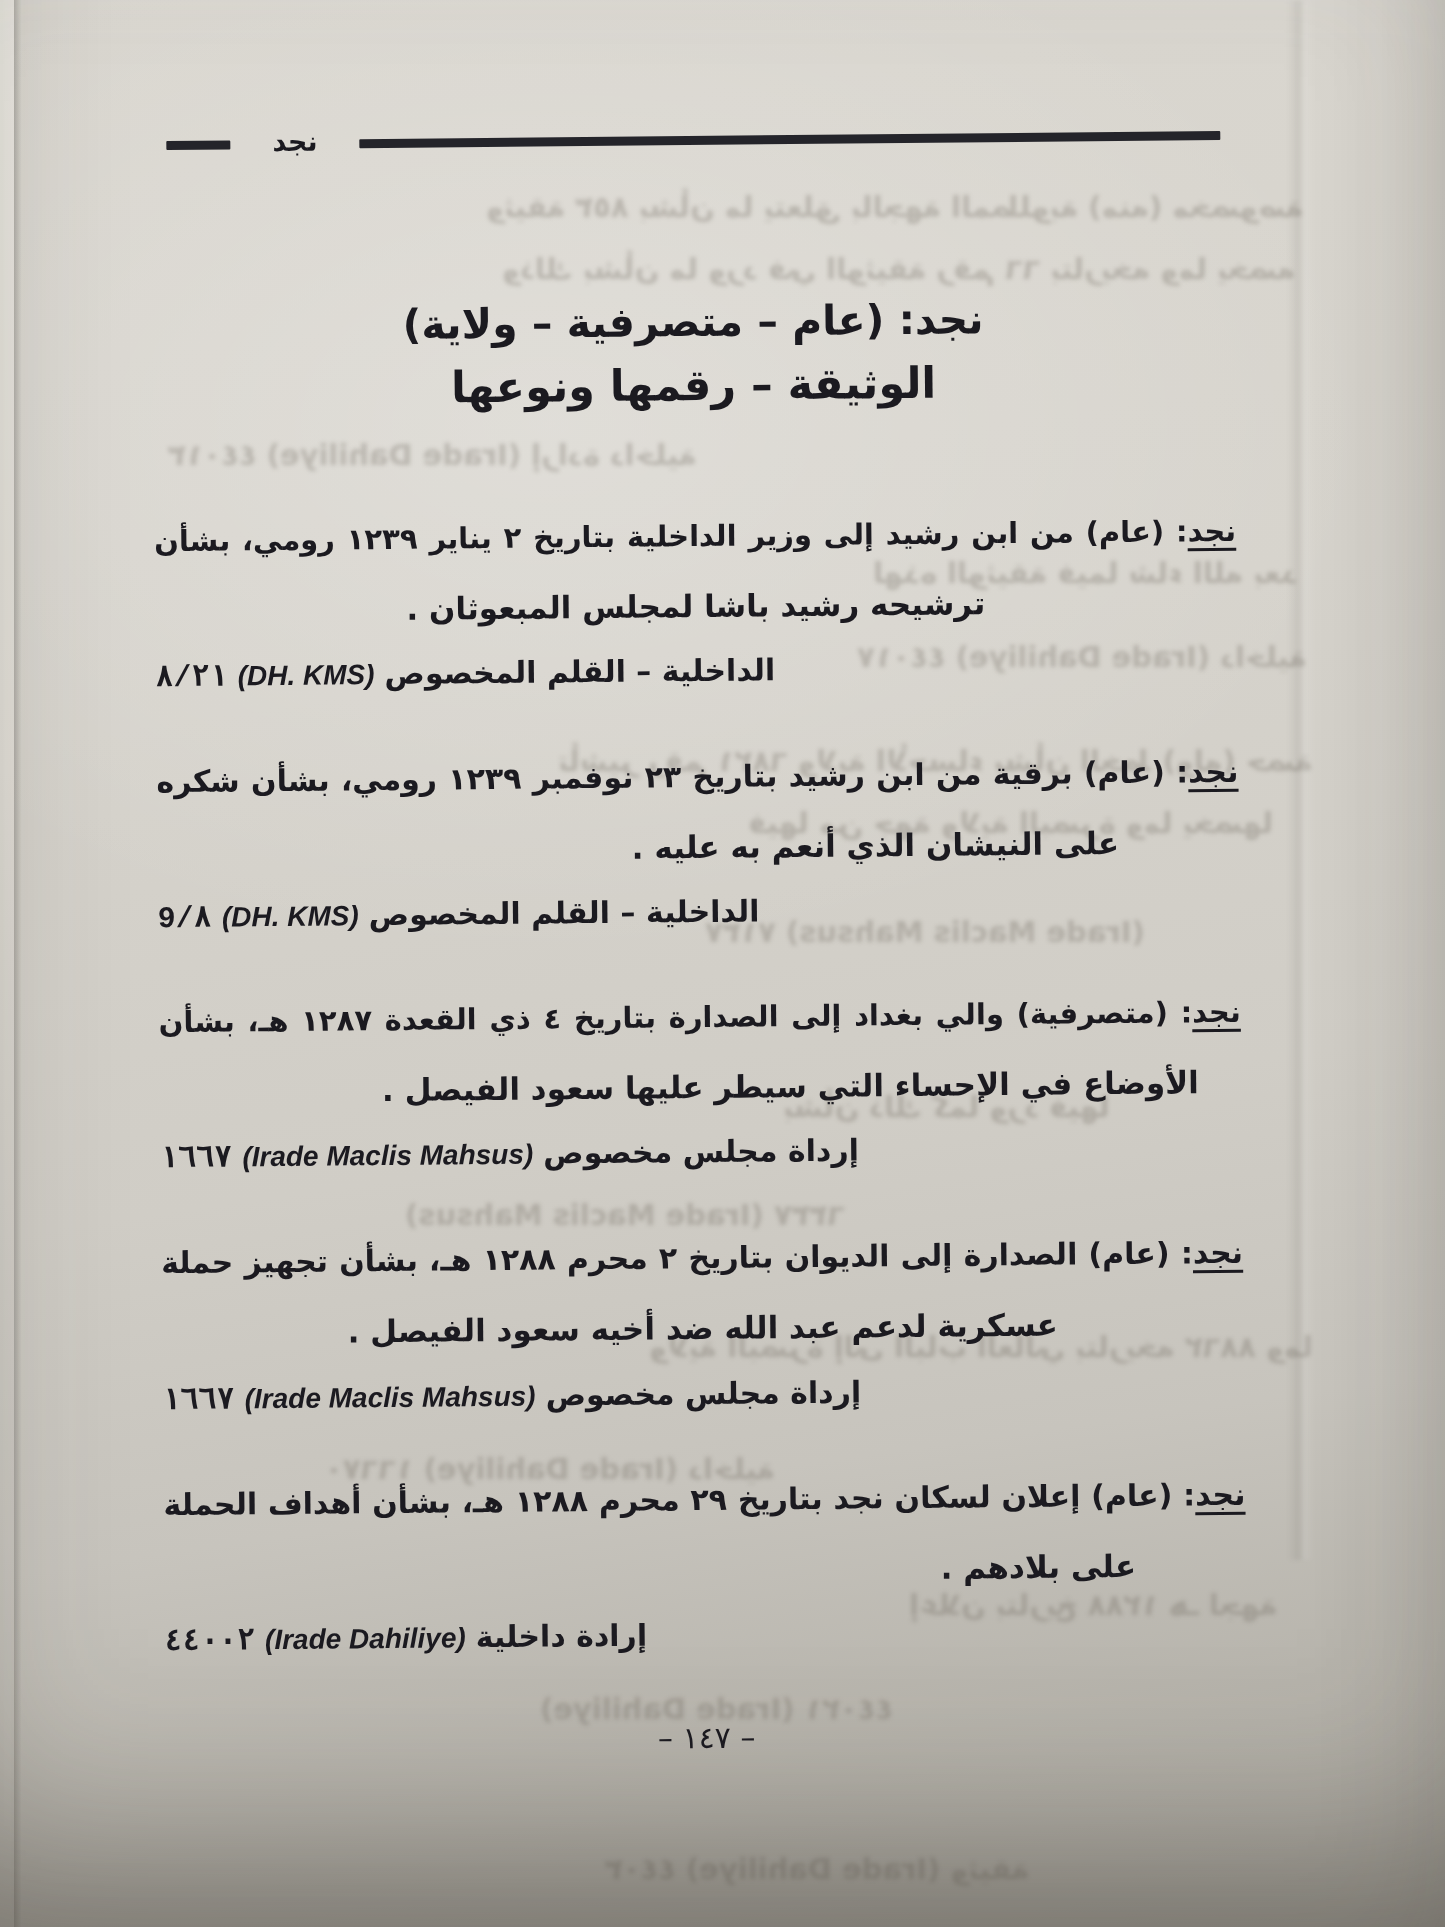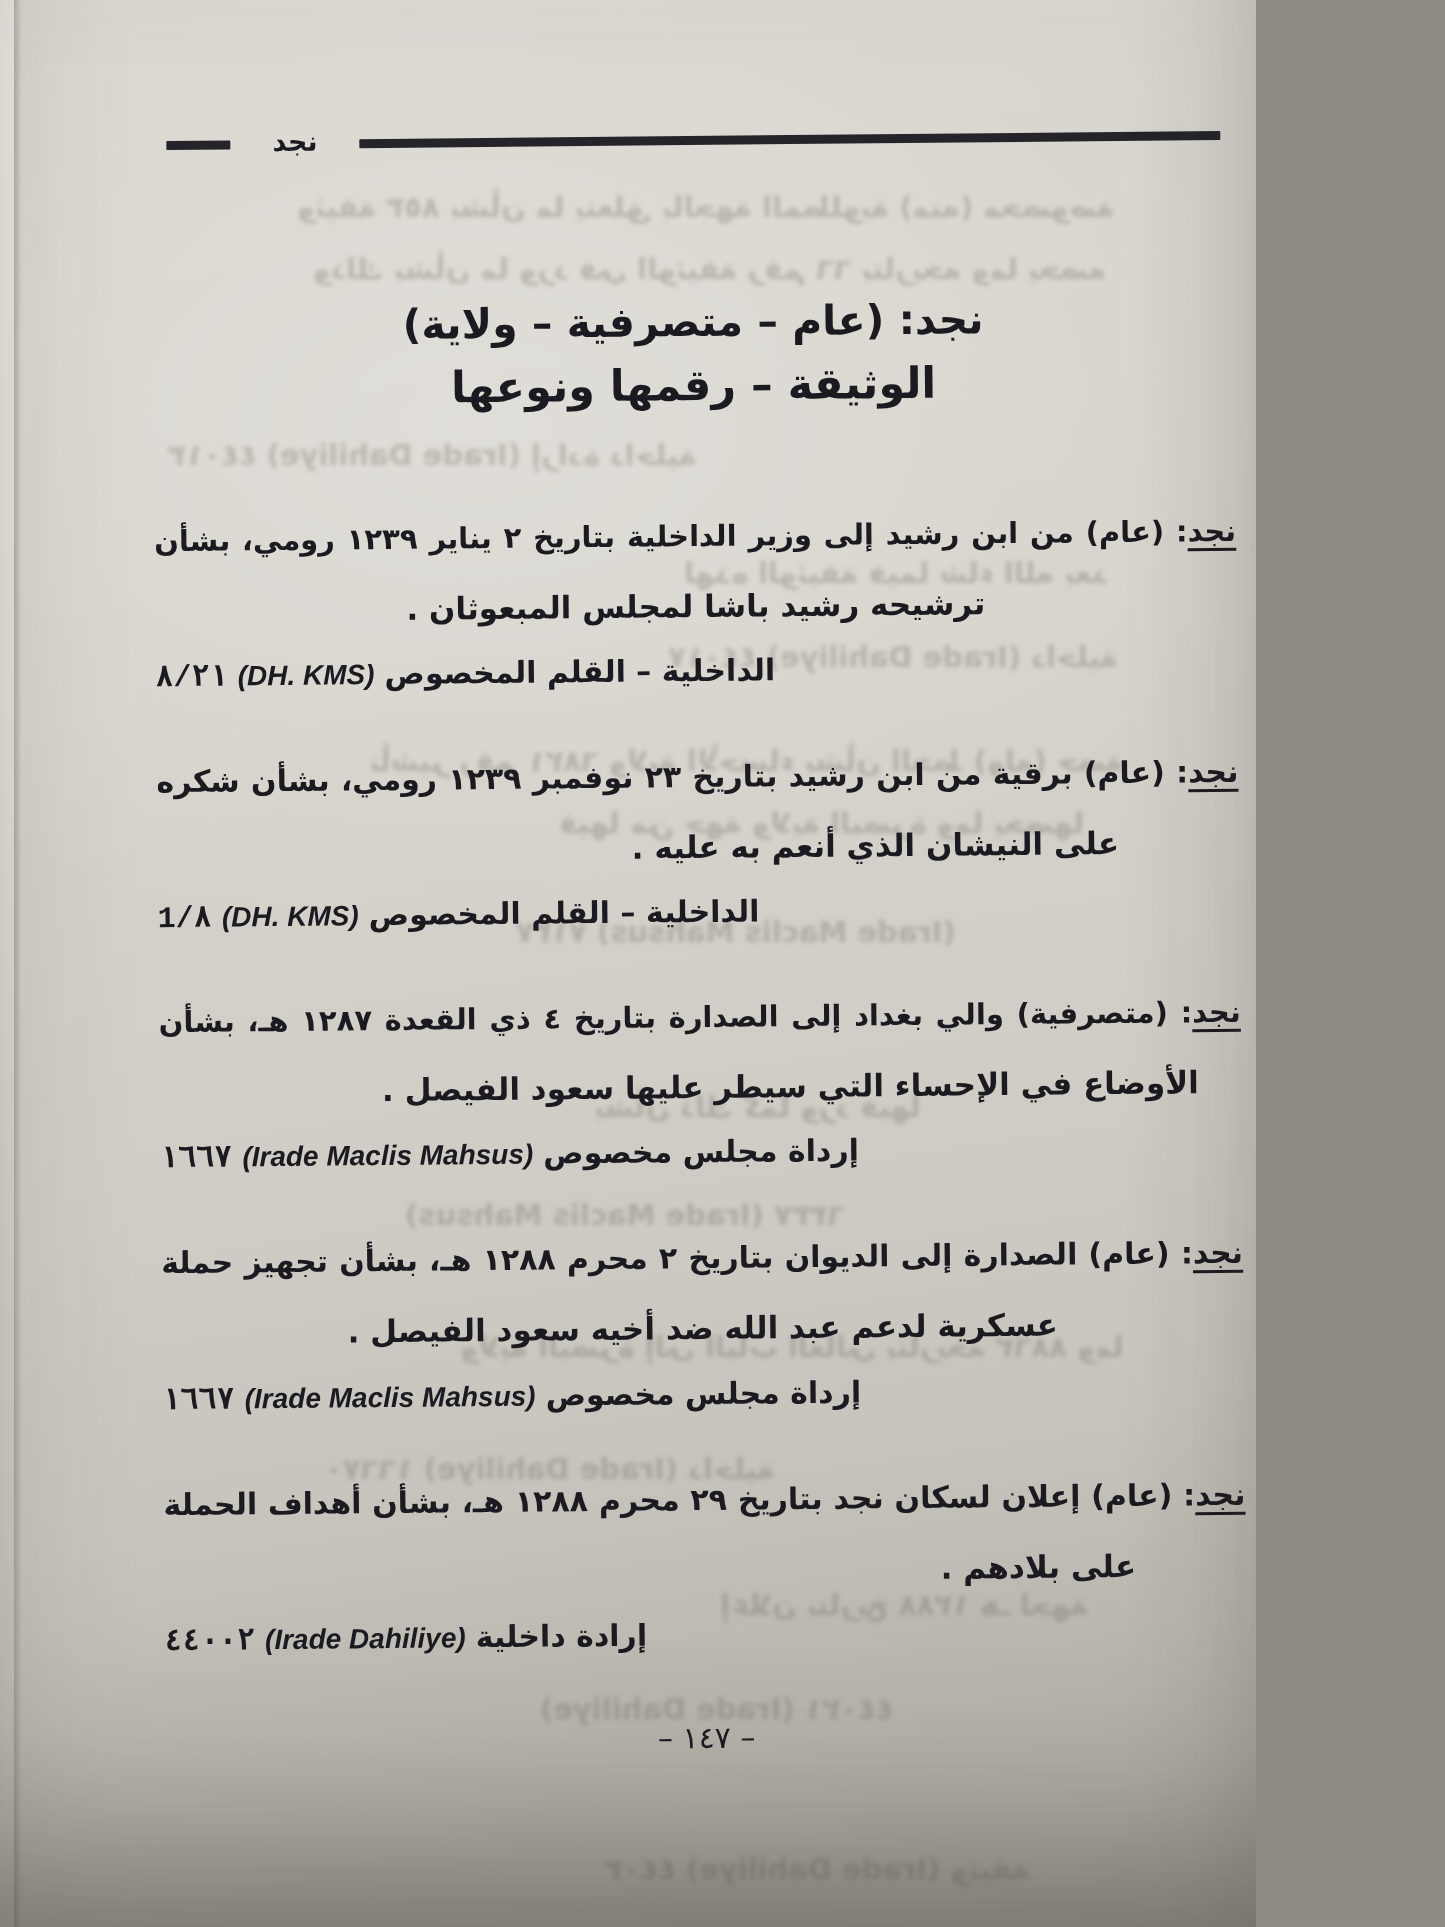--- a/index.html
+++ b/index.html
@@ -1,17 +1,17 @@
 <!DOCTYPE html>
 <html lang="ar"><head>
 <meta charset="utf-8">
 <style>
   html,body{margin:0;padding:0;background:#8e8b84;}
   .photo{
-    position:relative;width:1256px;height:1927px;overflow:hidden;
+    position:relative;width:1445px;height:1927px;overflow:hidden;
     background:
       radial-gradient(1400px 900px at 38% 22%, rgba(255,255,255,0.22), rgba(255,255,255,0) 60%),
       linear-gradient(172deg,#dad7d0 0%,#d6d3cc 35%,#d0cdc6 58%,#c7c4bd 74%,#b4b1a9 90%,#a9a69e 100%);
     font-family:"DejaVu Sans",sans-serif;color:#1b1a20;
   }
   .left-strip{position:absolute;left:0;top:0;width:14px;height:100%;
     background:linear-gradient(180deg,#edebe4,#e3e0d9 40%,#cac7c0 80%,#b4b1a9);}
   .left-edge{position:absolute;left:14px;top:0;width:7px;height:100%;
     background:linear-gradient(90deg,rgba(80,75,68,0.28),rgba(80,75,68,0.02));}
   .crease{position:absolute;left:1288px;top:0;width:26px;height:1560px;
@@ -86,21 +86,21 @@
 
       <div class="entry">
         <div class="line1" style="font-size: 29px;"><span class="lead">نجد</span><span>: (عام) من ابن رشيد إلى وزير الداخلية بتاريخ ٢ يناير ١٢٣٩ رومي، بشأن</span></div>
         <div class="line2">ترشيحه رشيد باشا لمجلس المبعوثان .</div>
         <div class="ref"><span>الداخلية – القلم المخصوص</span><span class="lat">(DH. KMS)</span><span class="num">٨/٢١</span></div>
       </div>
 
       <div class="entry">
         <div class="line1" style="font-size: 30px;"><span class="lead">نجد</span><span>: (عام) برقية من ابن رشيد بتاريخ ٢٣ نوفمبر ١٢٣٩ رومي، بشأن شكره</span></div>
         <div class="line2">على النيشان الذي أنعم به عليه .</div>
-        <div class="ref"><span>الداخلية – القلم المخصوص</span><span class="lat">(DH. KMS)</span><span class="num">1/٨</span></div>
+        <div class="ref"><span>الداخلية – القلم المخصوص</span><span class="lat">(DH. KMS)</span><span class="num">9/٨</span></div>
       </div>
 
       <div class="entry">
         <div class="line1" style="font-size: 29px;"><span class="lead">نجد</span><span>: (متصرفية) والي بغداد إلى الصدارة بتاريخ ٤ ذي القعدة ١٢٨٧ هـ، بشأن</span></div>
         <div class="line2">الأوضاع في الإحساء التي سيطر عليها سعود الفيصل .</div>
         <div class="ref"><span>إرداة مجلس مخصوص</span><span class="lat">(Irade Maclis Mahsus)</span><span class="num">١٦٦٧</span></div>
       </div>
 
       <div class="entry">
         <div class="line1" style="font-size: 30px;"><span class="lead">نجد</span><span>: (عام) الصدارة إلى الديوان بتاريخ ٢ محرم ١٢٨٨ هـ، بشأن تجهيز حملة</span></div>

